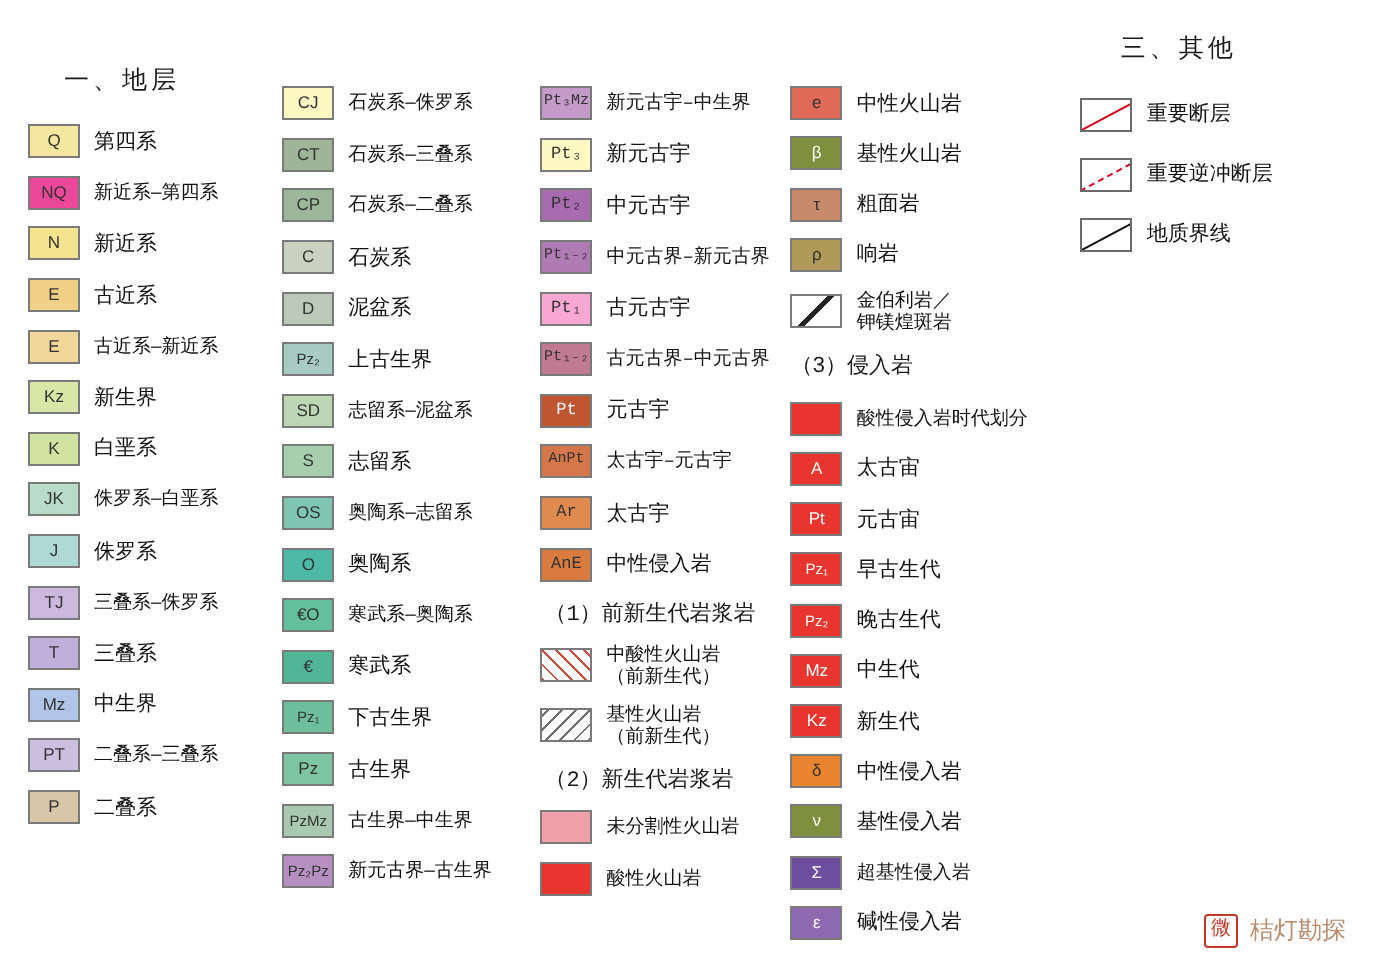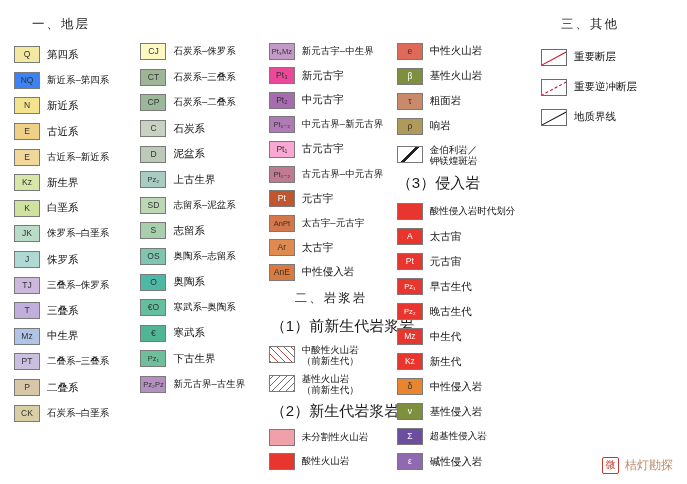--- a/index.html
+++ b/index.html
@@ -7,36 +7,36 @@
     width:687px;height:484px;
     background:#ffffff;
     font-family:"Liberation Sans","DejaVu Sans",sans-serif;
     color:#1a1a1a;
     overflow:hidden;
     position:relative;
   }
   .sheet{position:absolute;inset:0;padding:14px 10px 10px 14px;box-sizing:border-box;}
   .cols{display:flex;gap:0px;height:100%;}
   .col{display:flex;flex-direction:column;}
-  .col1{width:130px;}
+  .col1{width:130px;margin-top:16px;}
   .col2{width:132px;}
-  .col3{width:128px;}
+  .col3{width:128px;font-family:Liberation Mono, monospace;}
   .col4{width:138px;}
   .col5{width:150px;}
 
   .sec-title{
     font-size:12.5px;
     font-weight:normal;
     letter-spacing:2px;
     margin:2px 0 9px 18px;
     white-space:nowrap;
   }
   .sec-title.c5{margin-left:30px;}
   .sub-title{
-    font-size:15px;
+    font-size:11px;
     margin:4px 0 4px 2px;
     white-space:nowrap;
   }
   .sub-title.indent{margin-left:4px;}
 
   .row{
     display:flex;
     align-items:center;
     height:25.6px;
     white-space:nowrap;
@@ -111,21 +111,21 @@
   <div class="cols">
 
     <div class="col col1">
       <div class="sec-title">一、地层</div>
 
       <div class="row">
         <div class="sw" style="background:#f4e8a0">Q</div>
         <div class="lbl">第四系</div>
       </div>
       <div class="row">
-        <div class="sw" style="background:#3b82f6">NQ</div>
+        <div class="sw" style="background:#ec4899">NQ</div>
         <div class="lbl sm">新近系–第四系</div>
       </div>
       <div class="row">
         <div class="sw" style="background:#f3e38e">N</div>
         <div class="lbl">新近系</div>
       </div>
       <div class="row">
         <div class="sw" style="background:#f0cf86">E</div>
         <div class="lbl">古近系</div>
       </div>
@@ -162,24 +162,20 @@
         <div class="lbl">中生界</div>
       </div>
       <div class="row">
         <div class="sw" style="background:#cbbfe0">PT</div>
         <div class="lbl sm">二叠系–三叠系</div>
       </div>
       <div class="row">
         <div class="sw" style="background:#d8c6a8">P</div>
         <div class="lbl">二叠系</div>
       </div>
-      <div class="row">
-        <div class="sw" style="background:#d9cfa6">CK</div>
-        <div class="lbl sm">石炭系–白垩系</div>
-      </div>
     </div>
 
     <div class="col col2">
       <div class="sec-title">&nbsp;</div>
 
       <div class="row">
         <div class="sw" style="background:#fef9c3">CJ</div>
         <div class="lbl sm">石炭系–侏罗系</div>
       </div>
       <div class="row">
@@ -224,34 +220,42 @@
       </div>
       <div class="row">
         <div class="sw" style="background:#4fb594">€</div>
         <div class="lbl">寒武系</div>
       </div>
       <div class="row">
         <div class="sw small-txt" style="background:#6dbf9b">Pz₁</div>
         <div class="lbl">下古生界</div>
       </div>
       <div class="row">
+        <div class="sw" style="background:#7ec6a2">Pz</div>
+        <div class="lbl">古生界</div>
+      </div>
+      <div class="row">
+        <div class="sw small-txt" style="background:#a8c8b0">PzMz</div>
+        <div class="lbl sm">古生界–中生界</div>
+      </div>
+      <div class="row">
         <div class="sw small-txt" style="background:#b48fc0">Pz₂Pz</div>
         <div class="lbl sm">新元古界–古生界</div>
       </div>
     </div>
 
     <div class="col col3">
       <div class="sec-title">&nbsp;</div>
 
       <div class="row">
         <div class="sw small-txt" style="background:#c49ac8">Pt₃Mz</div>
         <div class="lbl sm">新元古宇–中生界</div>
       </div>
       <div class="row">
-        <div class="sw" style="background:#ec4899">Pt₃</div>
+        <div class="sw" style="background:#fef9c3">Pt₃</div>
         <div class="lbl">新元古宇</div>
       </div>
       <div class="row">
         <div class="sw" style="background:#a86bb0">Pt₂</div>
         <div class="lbl">中元古宇</div>
       </div>
       <div class="row">
         <div class="sw small-txt" style="background:#b07ab5">Pt₁₋₂</div>
         <div class="lbl sm">中元古界–新元古界</div>
       </div>
@@ -273,21 +277,20 @@
       </div>
       <div class="row">
         <div class="sw" style="background:#e08a4f">Ar</div>
         <div class="lbl">太古宇</div>
       </div>
       <div class="row">
         <div class="sw" style="background:#d97b3e">AnE</div>
         <div class="lbl">中性侵入岩</div>
       </div>
 
-      <div class="sec-title" style="margin:6px 0 6px 26px">二、岩浆岩</div>
 
       <div class="sub-title">（1）前新生代岩浆岩</div>
       <div class="row" style="height:30px">
         <div class="sw hatch-a"></div>
         <div class="lbl sm" style="white-space:pre-line;line-height:11px">中酸性火山岩
 （前新生代）</div>
       </div>
       <div class="row" style="height:30px">
         <div class="sw hatch-b"></div>
         <div class="lbl sm" style="white-space:pre-line;line-height:11px">基性火山岩

